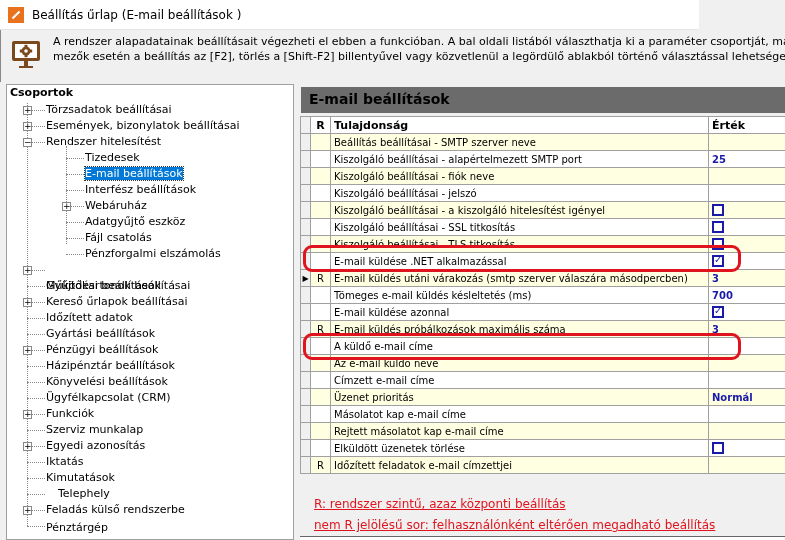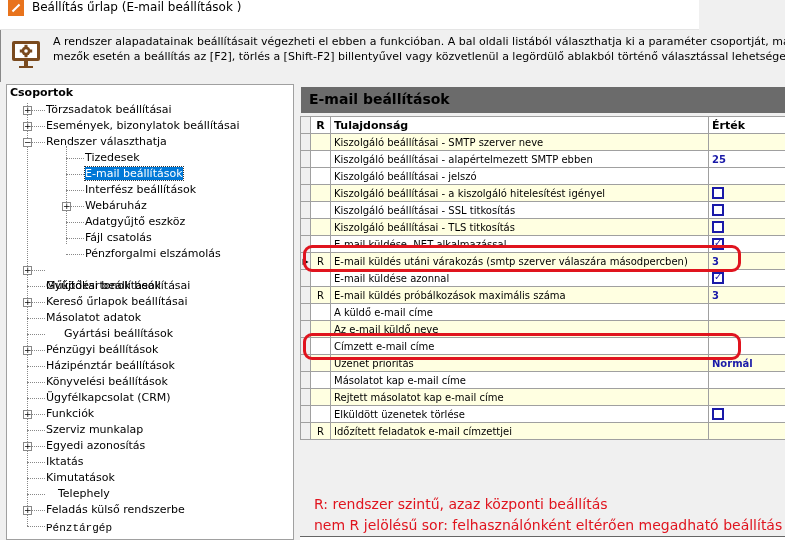--- a/index.html
+++ b/index.html
@@ -1,19 +1,19 @@
 <!DOCTYPE html>
 <html><head>
 <meta charset="utf-8">
 <style>
   * { box-sizing: border-box; margin: 0; padding: 0; }
   html, body { width: 785px; height: 540px; overflow: hidden; background: #f0f0f0; }
   body { font-family: "DejaVu Sans", sans-serif; font-size: 11px; color: #000; position: relative; }
 
-  .titlebar { position: absolute; left: 0; top: 0; width: 699px; height: 30px; background: #fff; display: flex; align-items: flex-start; padding-left: 8px; border-bottom: 1px solid #e5e5e5; }
+  .titlebar { position: absolute; left: 0; top: 0; width: 699px; height: 30px; background: #fff; display: flex; align-items: center; padding-left: 8px; border-bottom: 1px solid #e5e5e5; }
   .titlebar .app-icon { width: 16px; height: 16px; background: #e8731c; position: relative; margin-right: 8px; }
   .titlebar .app-icon::after { content: ""; position: absolute; left: 3px; top: 7px; width: 10px; height: 2px; background: #fff; transform: rotate(-45deg); }
   .titlebar .title { font-size: 12px; color: #000; }
 
   .info { position: absolute; left: 0; top: 30px; width: 785px; height: 52px; background: #f0f0f0; border-left: 1px solid #888; }
   .info .monitor { position: absolute; left: 10px; top: 8px; width: 30px; height: 36px; }
   .info .text { position: absolute; left: 52px; top: 4px; width: 735px; font-size: 11px; line-height: 15px; color: #000; white-space: nowrap; overflow: hidden; }
 
   .tree { position: absolute; left: 6px; top: 84px; width: 288px; height: 456px; background: #fff; border: 1px solid #a0a0a0; overflow: hidden; }
   .tree .root { position: absolute; left: 3px; top: 1px; font-weight: bold; font-size: 11px; }
@@ -32,21 +32,21 @@
   .grid td.r { text-align: center; }
   .grid tr.alt td { background: #ffffe1; }
   .grid tr.alt td.ind { background: #f0f0f0; }
   .grid tr.plain td { background: #fff; }
   .grid tr.plain td.ind { background: #f0f0f0; }
   .val { color: #1a1aa8; font-weight: bold; }
   .cb { display: inline-block; width: 12px; height: 12px; border: 2px solid #1a1aa8; background: #fff; vertical-align: middle; position: relative; }
   .cb.checked::after { content: "✓"; position: absolute; left: 0px; top: -3px; font-size: 10px; color: #1a1aa8; font-weight: bold; }
 
   .hl { position: absolute; border: 3px solid #e0141e; border-radius: 9px; pointer-events: none; }
-  .legend { position: absolute; left: 314px; top: 494px; color: #e0141e; font-size: 14px; line-height: 21px; white-space: nowrap; }
+  .legend { position: absolute; left: 314px; top: 494px; color: #e0141e; font-size: 12px; line-height: 21px; white-space: nowrap; text-decoration: underline; }
   .bottomstrip { position: absolute; left: 300px; top: 536px; width: 485px; height: 4px; border-top: 1px solid #666; background: #fff; }
 </style>
 </head>
 <body>
 
 <div class="titlebar">
   <span class="app-icon"></span>
   <span class="title">Beállítás űrlap (E-mail beállítások )</span>
 </div>
 
@@ -74,21 +74,21 @@
 <div class="vline" style="left: 20px; top: 18px; height: 423px;"></div>
     <div class="vline" style="left: 59px; top: 61px; height: 98px;"></div>
     <div class="hline" style="left: 20px; top: 25px; width: 18px;"></div>
     <div class="exp" style="left: 16px; top: 21px;">+</div>
     <div class="node" style="left: 39px; top: 17px;"><span class="lbl">Törzsadatok beállításai</span></div>
     <div class="hline" style="left: 20px; top: 41px; width: 18px;"></div>
     <div class="exp" style="left: 16px; top: 37px;">+</div>
     <div class="node" style="left: 39px; top: 33px;"><span class="lbl">Események, bizonylatok beállításai</span></div>
     <div class="hline" style="left: 20px; top: 57px; width: 18px;"></div>
     <div class="exp" style="left: 16px; top: 53px;">−</div>
-    <div class="node" style="left: 39px; top: 49px;"><span class="lbl">Rendszer választhatja</span></div>
+    <div class="node" style="left: 39px; top: 49px;"><span class="lbl">Rendszer hitelesítést</span></div>
     <div class="hline" style="left: 59px; top: 73px; width: 18px;"></div>
     <div class="node" style="left: 78px; top: 65px;"><span class="lbl">Tizedesek</span></div>
     <div class="hline" style="left: 59px; top: 89px; width: 18px;"></div>
     <div class="node selected" style="left: 78px; top: 81px;"><span class="lbl">E-mail beállítások</span></div>
     <div class="hline" style="left: 59px; top: 105px; width: 18px;"></div>
     <div class="node" style="left: 78px; top: 97px;"><span class="lbl">Interfész beállítások</span></div>
     <div class="hline" style="left: 59px; top: 121px; width: 18px;"></div>
     <div class="exp" style="left: 55px; top: 117px;">+</div>
     <div class="node" style="left: 78px; top: 113px;"><span class="lbl">Webáruház</span></div>
     <div class="hline" style="left: 59px; top: 137px; width: 18px;"></div>
@@ -99,23 +99,23 @@
     <div class="node" style="left: 78px; top: 161px;"><span class="lbl">Pénzforgalmi elszámolás</span></div>
     <div class="hline" style="left: 20px; top: 185px; width: 18px;"></div>
     <div class="exp" style="left: 16px; top: 181px;">+</div>
     <div class="node" style="left: 39px; top: 193px;"><span class="lbl">Működési beállítások</span></div>
     <div class="hline" style="left: 20px; top: 201px; width: 18px;"></div>
     <div class="node" style="left: 39px; top: 193px;"><span class="lbl">Gyűjtőkartonok beállításai</span></div>
     <div class="hline" style="left: 20px; top: 217px; width: 18px;"></div>
     <div class="exp" style="left: 16px; top: 213px;">+</div>
     <div class="node" style="left: 39px; top: 209px;"><span class="lbl">Kereső űrlapok beállításai</span></div>
     <div class="hline" style="left: 20px; top: 233px; width: 18px;"></div>
-    <div class="node" style="left: 39px; top: 225px;"><span class="lbl">Másolatot adatok</span></div>
+    <div class="node" style="left: 39px; top: 225px;"><span class="lbl">Időzített adatok</span></div>
     <div class="hline" style="left: 20px; top: 249px; width: 18px;"></div>
-    <div class="node" style="left: 39px; top: 241px; margin-left: 18px;"><span class="lbl">Gyártási beállítások</span></div>
+    <div class="node" style="left: 39px; top: 241px;"><span class="lbl">Gyártási beállítások</span></div>
     <div class="hline" style="left: 20px; top: 265px; width: 18px;"></div>
     <div class="exp" style="left: 16px; top: 261px;">+</div>
     <div class="node" style="left: 39px; top: 257px;"><span class="lbl">Pénzügyi beállítások</span></div>
     <div class="hline" style="left: 20px; top: 281px; width: 18px;"></div>
     <div class="node" style="left: 39px; top: 273px;"><span class="lbl">Házipénztár beállítások</span></div>
     <div class="hline" style="left: 20px; top: 297px; width: 18px;"></div>
     <div class="node" style="left: 39px; top: 289px;"><span class="lbl">Könyvelési beállítások</span></div>
     <div class="hline" style="left: 20px; top: 313px; width: 18px;"></div>
     <div class="node" style="left: 39px; top: 305px;"><span class="lbl">Ügyfélkapcsolat (CRM)</span></div>
     <div class="hline" style="left: 20px; top: 329px; width: 18px;"></div>
@@ -129,21 +129,21 @@
     <div class="hline" style="left: 20px; top: 377px; width: 18px;"></div>
     <div class="node" style="left: 39px; top: 369px;"><span class="lbl">Iktatás</span></div>
     <div class="hline" style="left: 20px; top: 393px; width: 18px;"></div>
     <div class="node" style="left: 39px; top: 385px;"><span class="lbl">Kimutatások</span></div>
     <div class="hline" style="left: 20px; top: 409px; width: 18px;"></div>
     <div class="node" style="left: 39px; top: 401px; margin-left: 12px;"><span class="lbl">Telephely</span></div>
     <div class="hline" style="left: 20px; top: 425px; width: 18px;"></div>
     <div class="exp" style="left: 16px; top: 421px;">+</div>
     <div class="node" style="left: 39px; top: 417px;"><span class="lbl">Feladás külső rendszerbe</span></div>
     <div class="hline" style="left: 20px; top: 441px; width: 18px;"></div>
-    <div class="node" style="left: 39px; top: 435px; font-family: Liberation Mono, monospace;"><span class="lbl">Pénztárgép</span></div>
+    <div class="node" style="left: 39px; top: 435px;"><span class="lbl">Pénztárgép</span></div>
   </div>
 
 <div class="panel">
   <div class="header">E-mail beállítások</div>
   <table class="grid" id="grid">
     <colgroup>
       <col style="width:10px">
       <col style="width:20px">
       <col style="width:378px">
       <col style="width:77px">
@@ -153,28 +153,34 @@
         <th style="background:#f0f0f0"></th>
         <th style="text-align:center">R</th>
         <th>Tulajdonság</th>
         <th>Érték</th>
       </tr>
     </thead>
     <tbody id="grid-body">
         <tr class="alt">
           <td class="ind"></td>
           <td class="r"></td>
-          <td>Kiszolgáló beállításai - SMTP szerver neve</td>
-          <td><span class="val"></span></td>
-        </tr>
-        <tr class="plain">
-          <td class="ind"></td>
-          <td class="r"></td>
-          <td>Kiszolgáló beállításai - alapértelmezett SMTP ebben</td>
+          <td>Beállítás beállításai - SMTP szerver neve</td>
+          <td><span class="val"></span></td>
+        </tr>
+        <tr class="plain">
+          <td class="ind"></td>
+          <td class="r"></td>
+          <td>Kiszolgáló beállításai - alapértelmezett SMTP port</td>
           <td><span class="val">25</span></td>
+        </tr>
+        <tr class="alt">
+          <td class="ind"></td>
+          <td class="r"></td>
+          <td>Kiszolgáló beállításai - fiók neve</td>
+          <td><span class="val"></span></td>
         </tr>
         <tr class="plain">
           <td class="ind"></td>
           <td class="r"></td>
           <td>Kiszolgáló beállításai - jelszó</td>
           <td><span class="val"></span></td>
         </tr>
         <tr class="alt">
           <td class="ind"></td>
           <td class="r"></td>
@@ -201,20 +207,26 @@
         </tr>
         <tr class="alt">
           <td class="ind">▶</td>
           <td class="r">R</td>
           <td>E-mail küldés utáni várakozás (smtp szerver válaszára másodpercben)</td>
           <td><span class="val">3</span></td>
         </tr>
         <tr class="plain">
           <td class="ind"></td>
           <td class="r"></td>
+          <td>Tömeges e-mail küldés késleltetés (ms)</td>
+          <td><span class="val">700</span></td>
+        </tr>
+        <tr class="plain">
+          <td class="ind"></td>
+          <td class="r"></td>
           <td>E-mail küldése azonnal</td>
           <td><span class="cb checked"></span></td>
         </tr>
         <tr class="alt">
           <td class="ind"></td>
           <td class="r">R</td>
           <td>E-mail küldés próbálkozások maximális száma</td>
           <td><span class="val">3</span></td>
         </tr>
         <tr class="plain">

